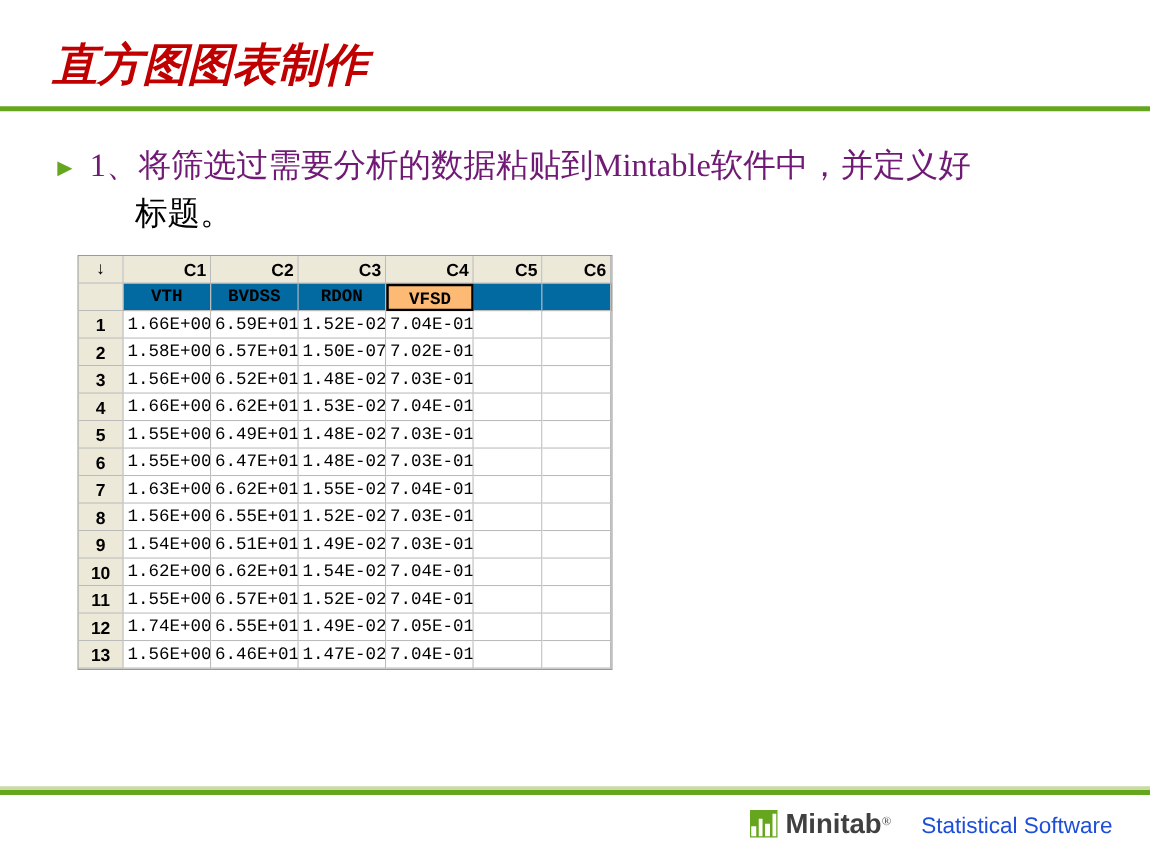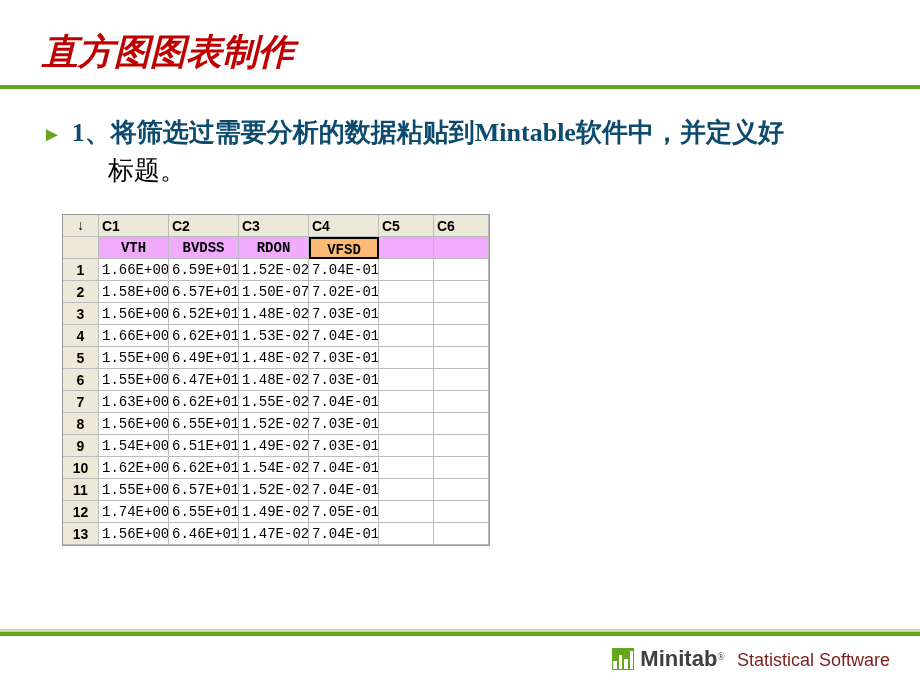--- a/index.html
+++ b/index.html
@@ -36,30 +36,29 @@
       padding-left: 0;
     }
     .bullet-marker {
       color: #66a61e;
       font-size: 20px;
       margin-right: 10px;
       line-height: 36px;
     }
     .bullet-text {
       font-size: 26px;
-      color: #0c4a6e;
+      color: #701a75;
       line-height: 40px;
       font-family: "SimSun", "宋体", serif;
-      font-weight: bold;
     }
     .subtext {
       font-size: 26px;
       color: #000;
       margin-left: 66px;
-      margin-bottom: 22px;
+      margin-bottom: 12px;
       font-family: "SimSun", "宋体", serif;
     }
     .worksheet {
       margin-left: 20px;
       margin-top: 4px;
       border: 1px solid #999;
       background: #fff;
       display: inline-block;
       font-family: "Courier New", monospace;
       font-size: 14px;
@@ -70,33 +69,33 @@
       border-bottom: 1px solid #bbb;
       background: #fff;
       height: 22px;
       line-height: 22px;
       padding: 0 3px;
       overflow: hidden;
       white-space: nowrap;
     }
     .ws-header {
       background: #ece9d8;
-      text-align: left;
+      text-align: right;
       font-weight: bold;
       font-family: Arial, sans-serif;
     }
     .ws-rowhead {
       background: #ece9d8;
       text-align: center;
       font-weight: bold;
       font-family: Arial, sans-serif;
       width: 36px;
     }
     .ws-colname {
-      background: #f0abfc;
+      background: #0369a1;
       text-align: center;
       font-family: "Courier New", monospace;
       font-weight: bold;
     }
     .ws-corner {
       background: #ece9d8;
       text-align: center;
       font-weight: bold;
       width: 36px;
     }
@@ -151,22 +150,22 @@
     .brand-name {
       font-family: Arial, sans-serif;
       font-size: 22px;
       font-weight: bold;
       color: #404040;
     }
     .brand-reg { font-size: 10px; vertical-align: super; color: #4a4a4a; }
     .brand-tag {
       font-family: Arial, sans-serif;
       font-size: 18px;
-      color: #7f1d1d;
-      margin-left: 8px;
+      color: #1d4ed8;
+      margin-left: 20px;
     }
   </style>
 </head>
 <body>
 
 <div class="slide">
   <div class="title">直方图图表制作</div>
   <div class="title-underline"></div>
 
   <div class="bullet-row">

